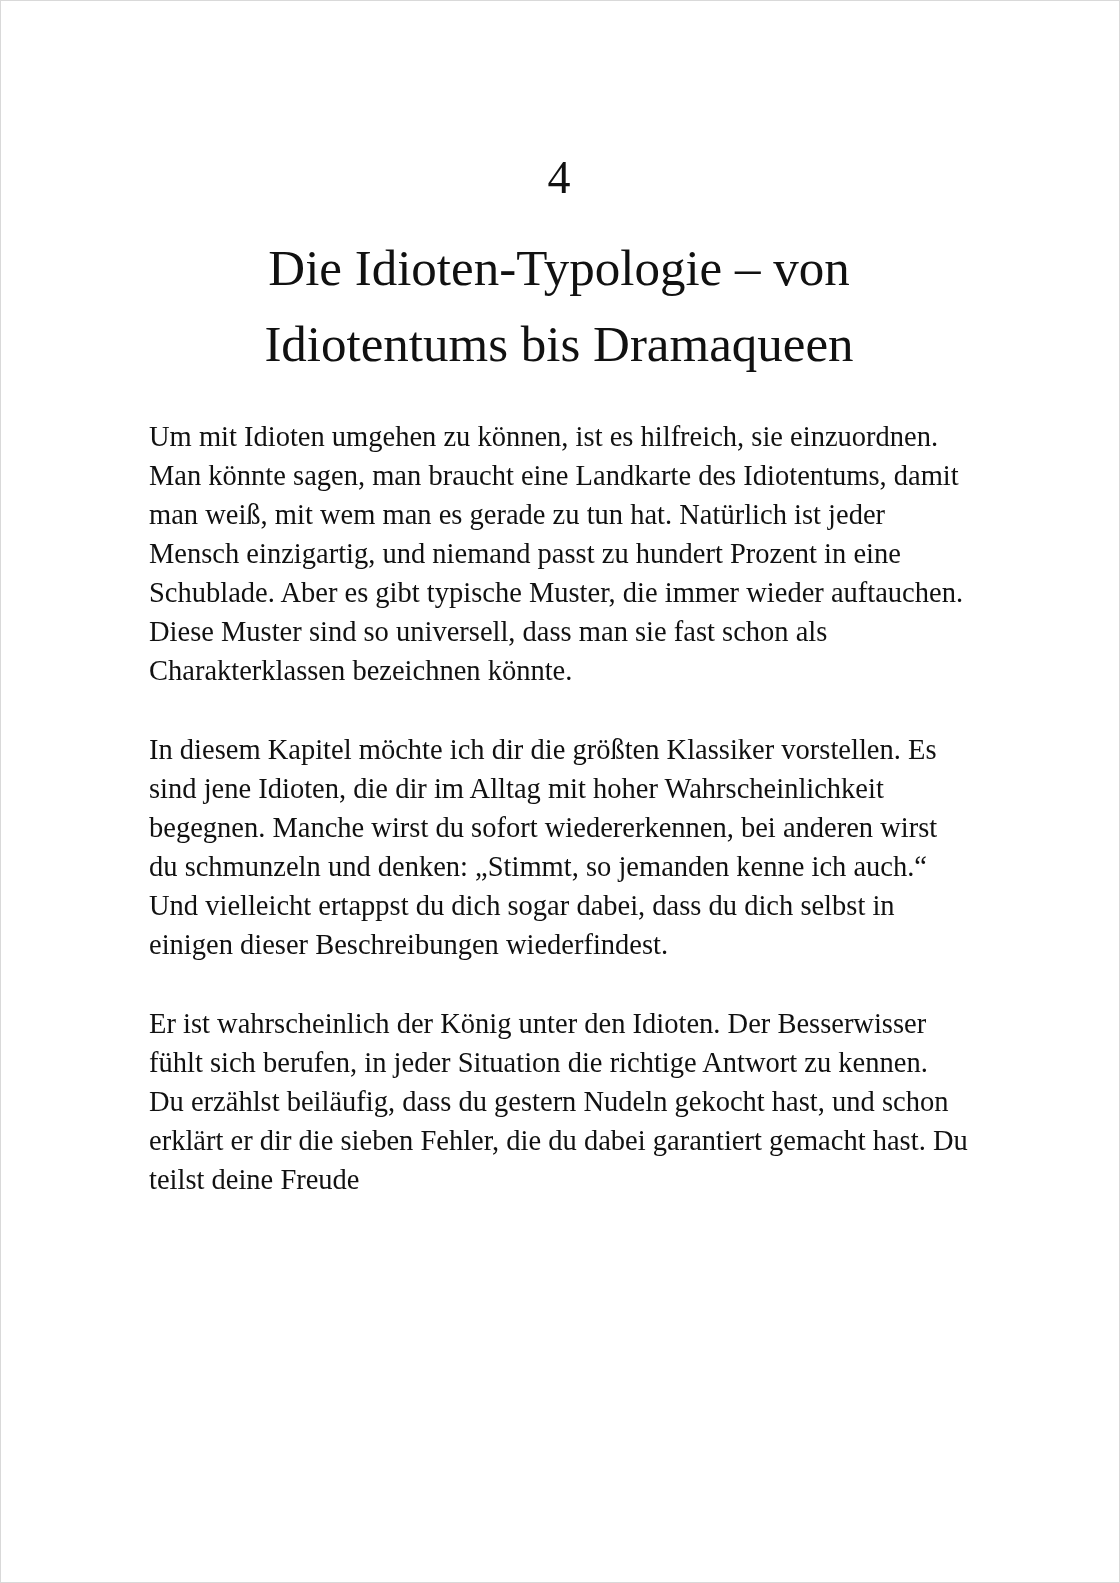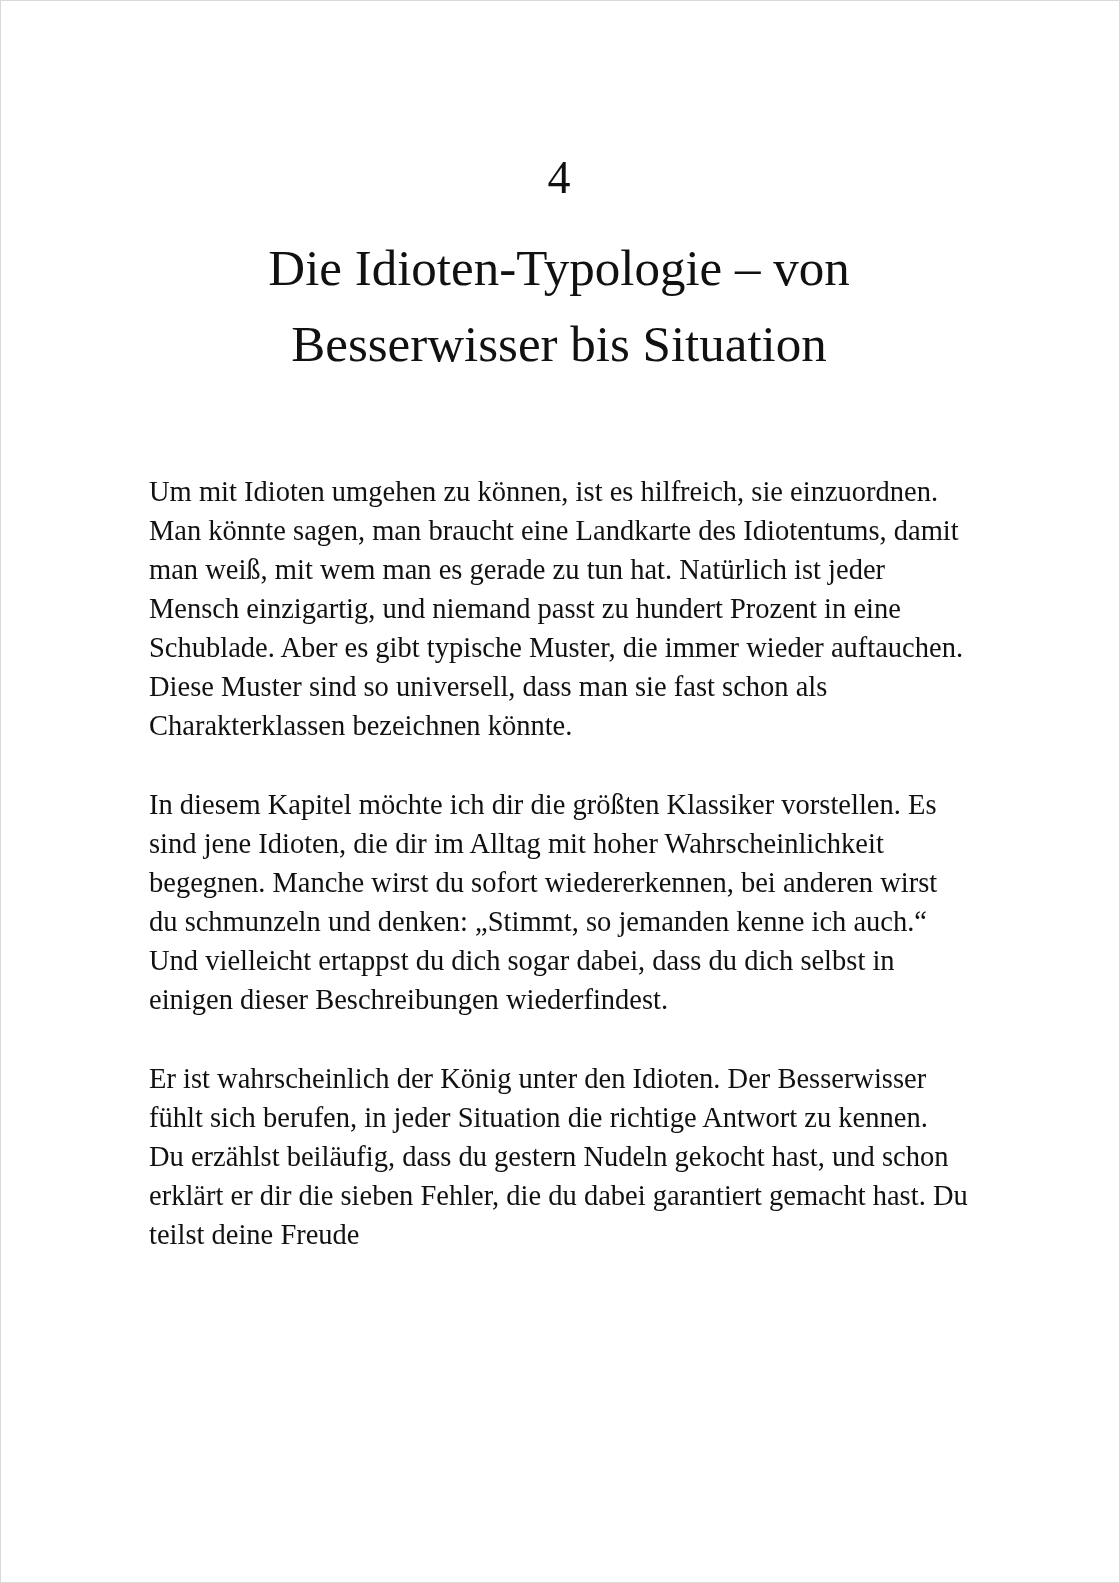--- a/index.html
+++ b/index.html
@@ -36,38 +36,38 @@
     line-height: 76px;
     font-weight: 400;
   }
   .body-text p {
     font-size: 28.5px;
     line-height: 39px;
     margin: 0 0 40px 0;
     text-align: left;
   }
   .body-text p.first {
-    margin-top: 90px;
+    margin-top: 35px;
   }
   .section-heading {
     font-size: 33px;
     line-height: 1.2;
     font-weight: 400;
     margin: 66px 0 44px 0;
   }
 </style>
 </head>
 <body>
 
 <div class="page">
   <div class="content">
 
     <div class="chapter-number">4</div>
 
-    <h1 class="chapter-title">Die Idioten-Typologie – von Besserwisser bis Situation</h1>
+    <h1 class="chapter-title">Die Idioten-Typologie – von Idiotentums bis Dramaqueen</h1>
 
     <div class="body-text">
       <p class="first">Um mit Idioten umgehen zu können, ist es hilfreich, sie einzuordnen. Man könnte sagen, man braucht eine Landkarte des Idiotentums, damit man weiß, mit wem man es gerade zu tun hat. Natürlich ist jeder Mensch einzigartig, und niemand passt zu hundert Prozent in eine Schublade. Aber es gibt typische Muster, die immer wieder auftauchen. Diese Muster sind so universell, dass man sie fast schon als Charakterklassen bezeichnen könnte.</p>
 
       <p>In diesem Kapitel möchte ich dir die größten Klassiker vorstellen. Es sind jene Idioten, die dir im Alltag mit hoher Wahrscheinlichkeit begegnen. Manche wirst du sofort wiedererkennen, bei anderen wirst du schmunzeln und denken: „Stimmt, so jemanden kenne ich auch.“ Und vielleicht ertappst du dich sogar dabei, dass du dich selbst in einigen dieser Beschreibungen wiederfindest.</p>
 
 
       <p>Er ist wahrscheinlich der König unter den Idioten. Der Besserwisser fühlt sich berufen, in jeder Situation die richtige Antwort zu kennen. Du erzählst beiläufig, dass du gestern Nudeln gekocht hast, und schon erklärt er dir die sieben Fehler, die du dabei garantiert gemacht hast. Du teilst deine Freude</p>
     </div>
 

